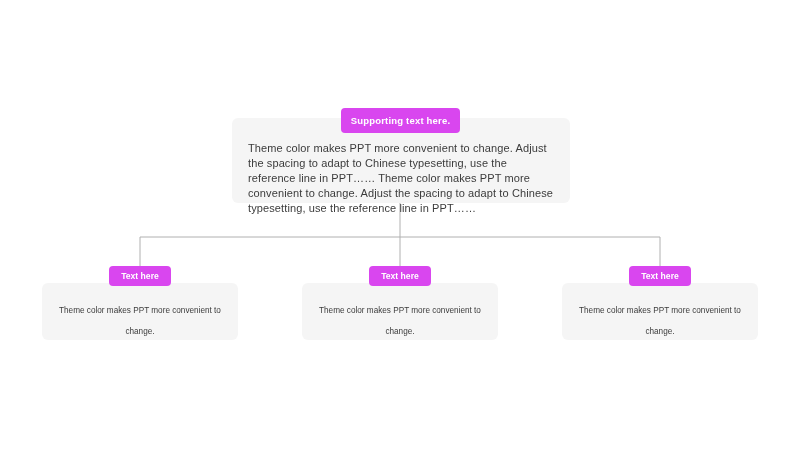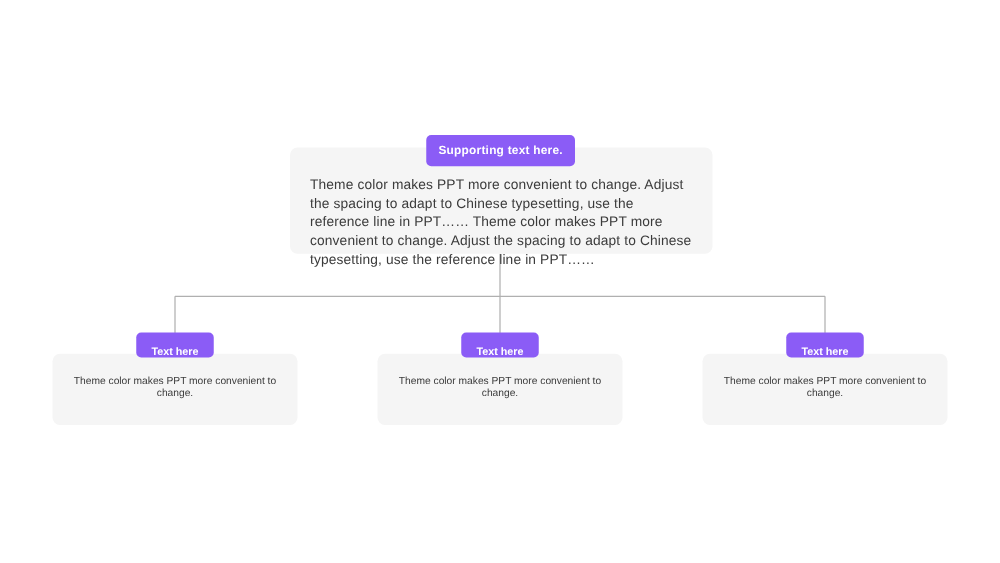--- a/index.html
+++ b/index.html
@@ -58,29 +58,29 @@
     width: 196px;
     height: 57px;
     padding: 17px 14px 8px 14px;
   }
   .child-card.c0 { left: 42px; }
   .child-card.c1 { left: 302px; }
   .child-card.c2 { left: 562px; }
 
   .child-body {
     font-size: 8.2px;
-    line-height: 10px;
+    line-height: 21px;
     color: #3b3b3b;
     text-align: center;
   }
 
   
   .badge {
     position: absolute;
-    background: #8b5cf6;
+    background: #d946ef;
     color: #ffffff;
     border-radius: 4px;
     display: flex;
     align-items: center;
     justify-content: center;
     font-weight: bold;
     box-sizing: border-box;
     white-space: nowrap;
   }
 
@@ -91,21 +91,20 @@
     height: 25px;
     font-size: 9.5px;
     letter-spacing: 0.02em;
   }
 
   .child-badge {
     top: 266px;
     width: 62px;
     height: 20px;
     font-size: 8.6px;
-    align-items: flex-end;
   }
   .child-badge.b0 { left: 109px; }
   .child-badge.b1 { left: 369px; }
   .child-badge.b2 { left: 629px; }
 </style>
 </head>
 <body>
 
 <div id="diagram">
 

